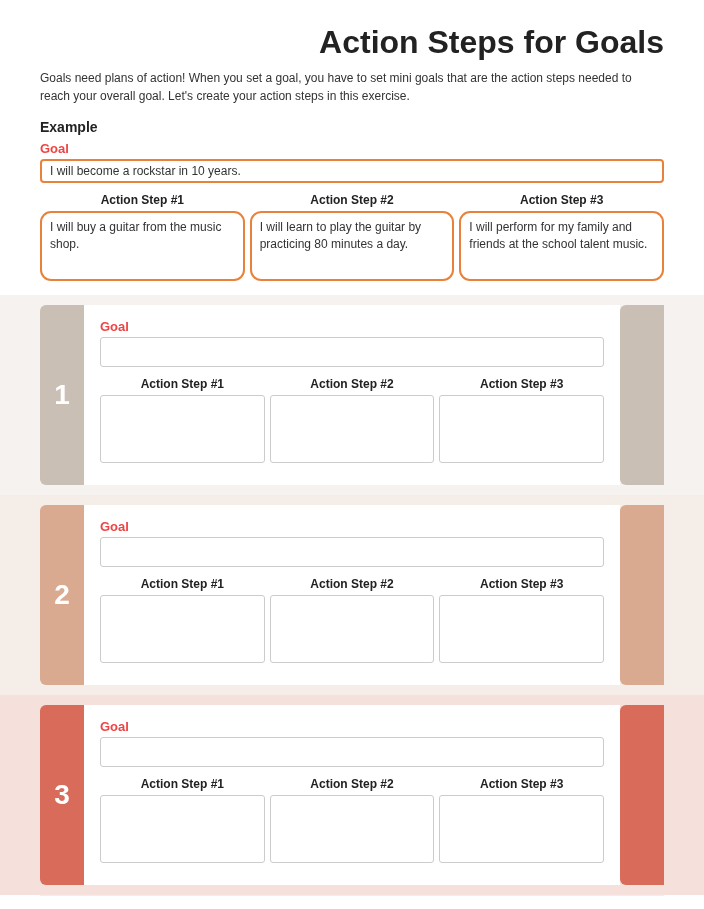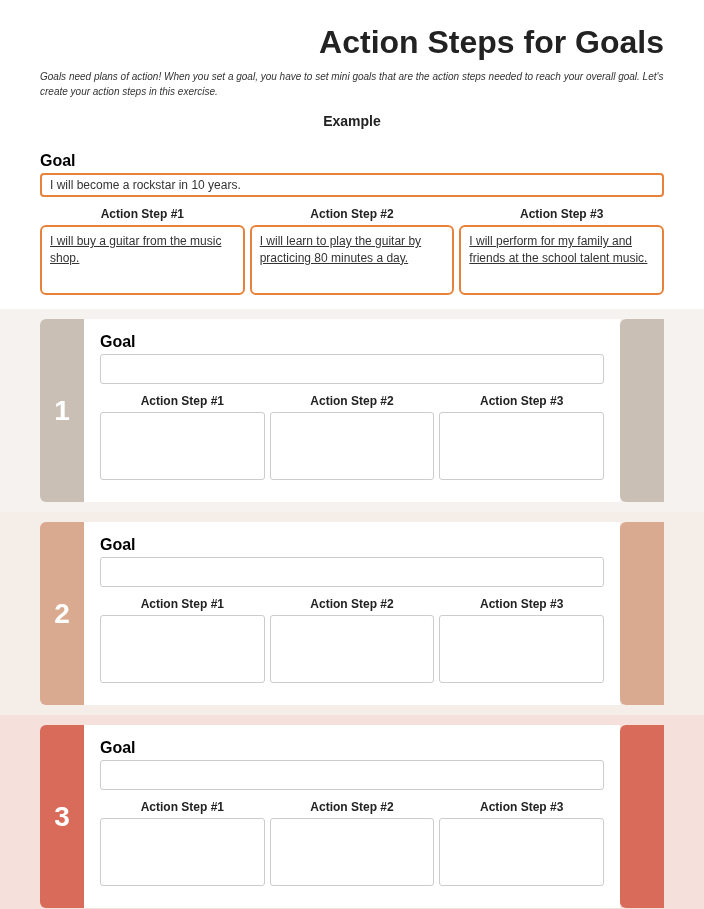--- a/index.html
+++ b/index.html
@@ -21,37 +21,35 @@
       flex-direction: column;
     }
     .page-title {
       text-align: right;
       font-size: 32px;
       font-weight: bold;
       margin-bottom: 8px;
       color: #222;
     }
     .intro-text {
-      font-size: 10px;
+      font-size: 12px;
       color: #333;
       margin-bottom: 14px;
       line-height: 1.5;
-      font-style: italic;
     }
     .example-label {
-      text-align: center;
       font-weight: bold;
       font-size: 14px;
-      margin-bottom: 23px;
+      margin-bottom: 6px;
       color: #222;
     }
     .goal-label {
       font-weight: bold;
-      font-size: 16px;
-      color: #000000;
+      font-size: 13px;
+      color: #ef4444;
       margin-bottom: 3px;
     }
     .goal-box {
       border: 2px solid #e8823a;
       border-radius: 4px;
       height: 24px;
       width: 100%;
       padding: 4px 8px;
       font-size: 12px;
       color: #333;
@@ -71,27 +69,26 @@
     }
     .action-step-header {
       font-weight: bold;
       font-size: 12px;
       text-align: center;
       margin-bottom: 4px;
       color: #222;
     }
     .action-step-box {
       border: 2px solid #e8823a;
-      border-radius: 6px;
+      border-radius: 11px;
       min-height: 70px;
       padding: 6px 8px;
       font-size: 12px;
       color: #333;
       line-height: 1.4;
-      text-decoration: underline;
     }
     .example-section {
       margin-bottom: 6px;
     }
     
     .numbered-section {
       display: flex;
       align-items: stretch;
       margin-bottom: 0;
       position: relative;

